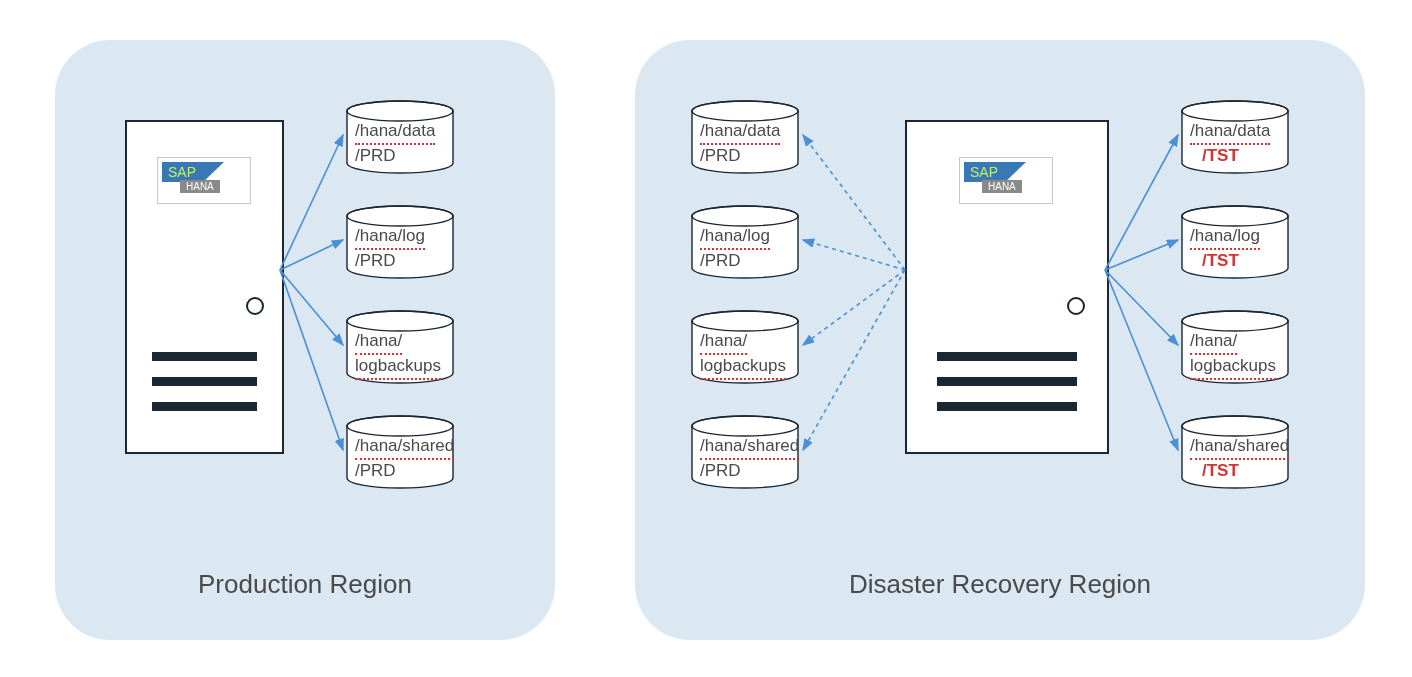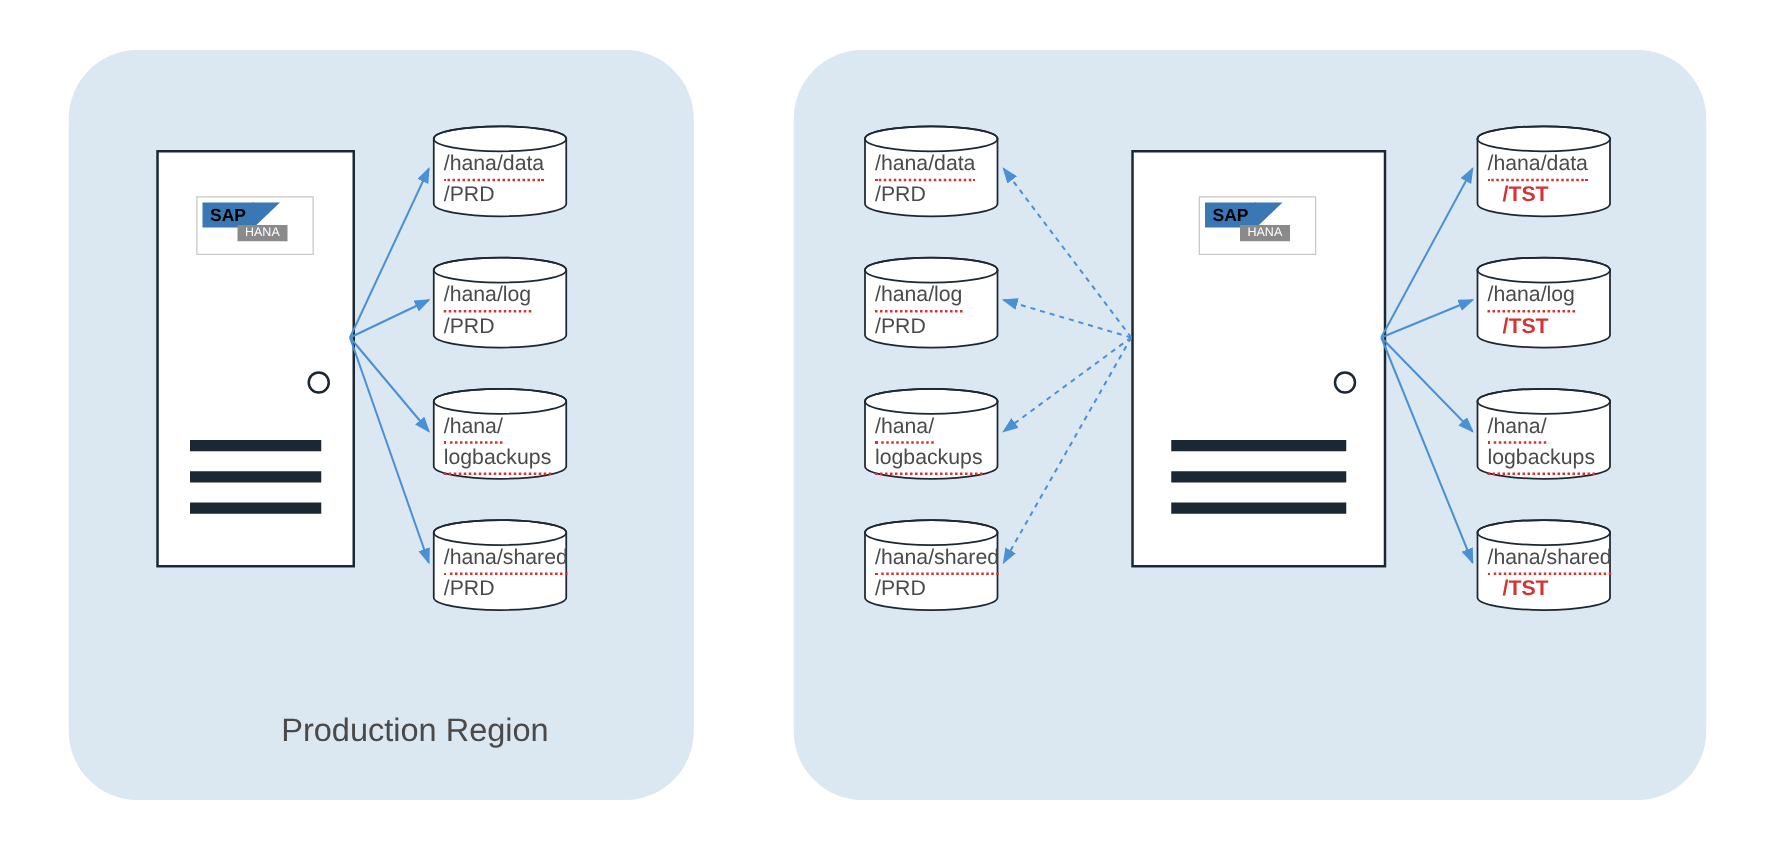--- a/index.html
+++ b/index.html
@@ -15,21 +15,20 @@
     position: absolute;
     background: #dbe7f1;
     border-radius: 55px;
   }
   .region-title {
     position: absolute;
     font-size: 26px;
     color: #4a4a4a;
     text-align: center;
     width: 100%;
-    margin-left: 27px;
   }
   .server {
     position: absolute;
     border: 2px solid #1b2733;
     background: #fff;
   }
   .server .handle {
     position: absolute;
     width: 14px;
     height: 14px;
@@ -46,39 +45,39 @@
     position: absolute;
     width: 92px;
     height: 45px;
     border: 1px solid #c8c8c8;
     background: #fff;
   }
   .sap-hana .top {
     position: absolute;
     left: 4px;
     top: 4px;
-    font-weight: bold;
+    font-weight: normal;
     font-size: 14px;
-    color: #000000;
+    color: #bef264;
     background: #3a78b5;
     padding: 2px 6px;
     text-align: center;
   }
   .sap-hana .tri {
     position: absolute;
     left: 44px;
     top: 4px;
     width: 0; height: 0;
     border-top: 0 solid transparent;
     border-bottom: 21px solid transparent;
     border-left: 22px solid #3a78b5;
   }
   .sap-hana .bottom {
     position: absolute;
-    left: 32px;
+    left: 22px;
     top: 22px;
     background: #8a8a8a;
     color: #fff;
     font-size: 10px;
     padding: 1px 6px;
   }
   svg.connectors {
     position: absolute;
     left: 0; top: 0;
     pointer-events: none;
@@ -264,13 +263,14 @@
     <line x1="270" y1="230" x2="168" y2="200" stroke="#4a90d4" stroke-width="1.6" stroke-dasharray="4 4" marker-end="url(#ah2)"></line>
     <line x1="270" y1="230" x2="168" y2="305" stroke="#4a90d4" stroke-width="1.6" stroke-dasharray="4 4" marker-end="url(#ah2)"></line>
     <line x1="270" y1="230" x2="168" y2="410" stroke="#4a90d4" stroke-width="1.6" stroke-dasharray="4 4" marker-end="url(#ah2)"></line>
 
     <line x1="470" y1="230" x2="543" y2="95" stroke="#4a90d4" stroke-width="1.6" marker-end="url(#ah2)"></line>
     <line x1="470" y1="230" x2="543" y2="200" stroke="#4a90d4" stroke-width="1.6" marker-end="url(#ah2)"></line>
     <line x1="470" y1="230" x2="543" y2="305" stroke="#4a90d4" stroke-width="1.6" marker-end="url(#ah2)"></line>
     <line x1="470" y1="230" x2="543" y2="410" stroke="#4a90d4" stroke-width="1.6" marker-end="url(#ah2)"></line>
   </svg>
 
+  <div class="region-title" style="bottom:40px;">Disaster Recovery Region</div>
 </div>
 
 </body></html>

